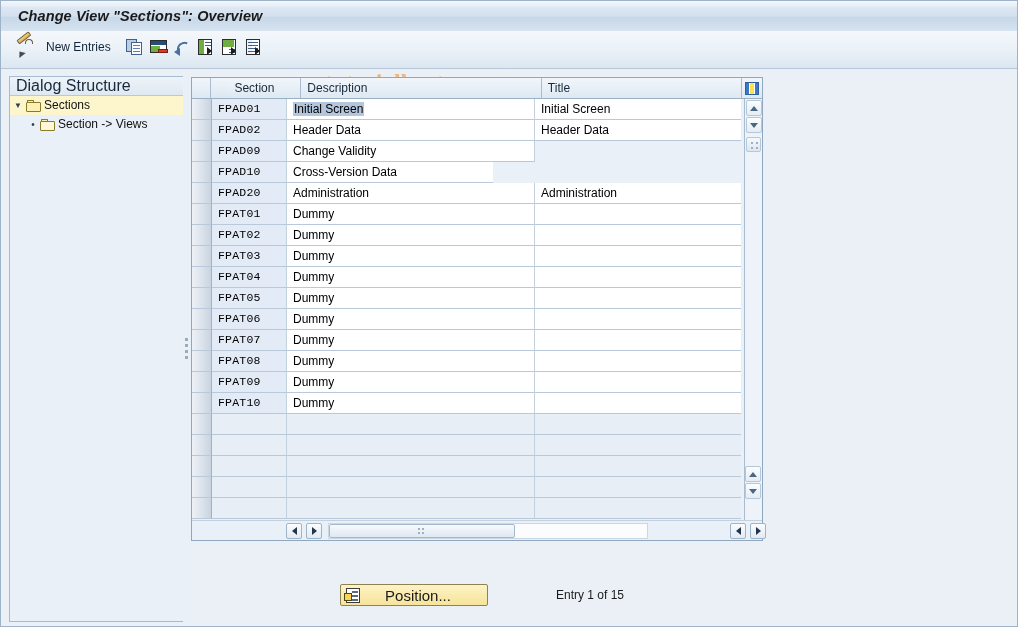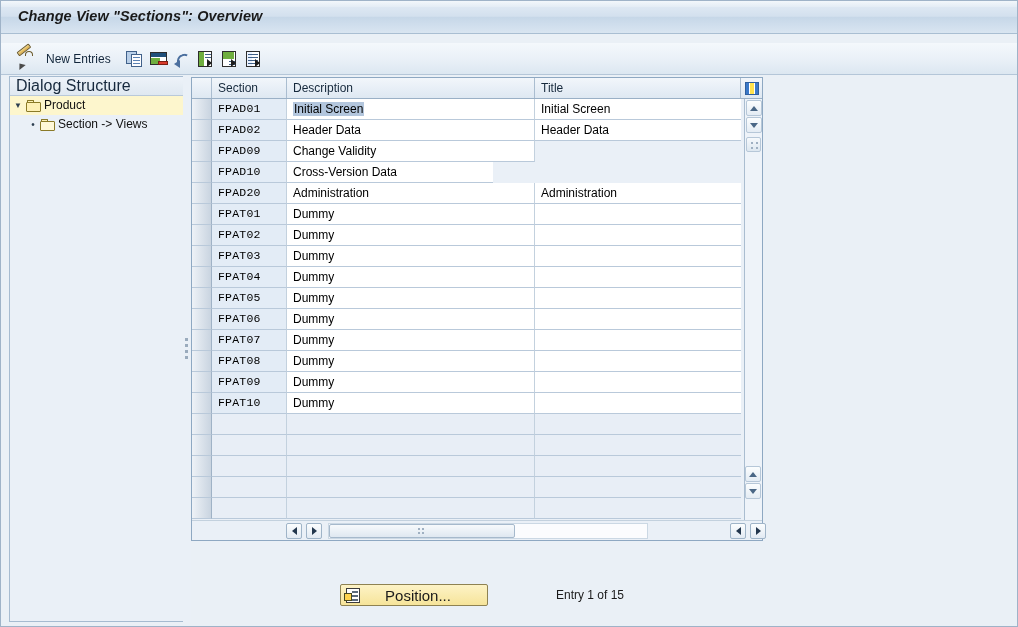--- a/index.html
+++ b/index.html
@@ -32,21 +32,21 @@
   }
   .title-text {
     position: absolute; left: 17px; top: 7px;
     font-size: 14.5px; font-weight: bold; font-style: italic;
     color: #1a1a1a; letter-spacing: 0.1px;
     white-space: nowrap;
   }
 
   
   .toolbar {
-    position: absolute; left: 0; top: 42px; width: 1016px; height: 32px;
+    position: absolute; left: 0; top: 30px; width: 1016px; height: 38px;
     background: linear-gradient(to bottom, #f4f8fc 0%, #e9f0f7 55%, #dce7f1 100%);
     border-bottom: 1px solid #b4c6d8;
   }
   .tb-item {
     position: absolute; top: 5px; height: 22px;
     display: flex; align-items: center;
     cursor: default;
   }
   .tb-label { font-size: 12px; color: #12263b; white-space: nowrap; }
 
@@ -135,21 +135,21 @@
   }
   .hc {
     height:20px; line-height:20px;
     font-size:12px; color:#16293c;
     border-right:1px solid #aabdd0;
     padding-left:6px;
     background: linear-gradient(to bottom,#f2f6fb,#dee8f2);
     overflow:hidden; white-space:nowrap;
   }
   .hc.sel { width:20px; padding-left:0; }
-  .hc.c-section { width:75px; }
+  .hc.c-section { width:75px;margin-left:17px; }
   .hc.c-desc { width:248px; }
   .hc.c-title { width:206px; }
   .hc.c-cfg {
     width:21px; padding:0; border-right:none;
     display:flex; align-items:center; justify-content:center;
   }
 
   .cfg-icon { width:14px; height:13px; position:relative; }
   .cfg-icon .frame {
     position:absolute; inset:0; border:1px solid #2f5f9e; background:#ffffff;
@@ -419,21 +419,21 @@
 
   <div class="tree-panel">
     <div class="tree-header">Dialog Structure</div>
 
     <div class="tree-row selected">
       <span class="tw-toggle">▼</span>
       <span class="folder-ico">
         <span class="f-tab"></span>
           <span class="f-body"></span>
       </span>
-      <span class="tree-label">Product</span>
+      <span class="tree-label">Sections</span>
     </div>
 
     <div class="tree-row">
       <span class="tw-indent"></span>
       <span class="tw-bullet">•</span>
       <span class="folder-ico plain">
         <span class="f-tab"></span>
           <span class="f-body"></span>
       </span>
       <span class="tree-label">Section -&gt; Views</span>

